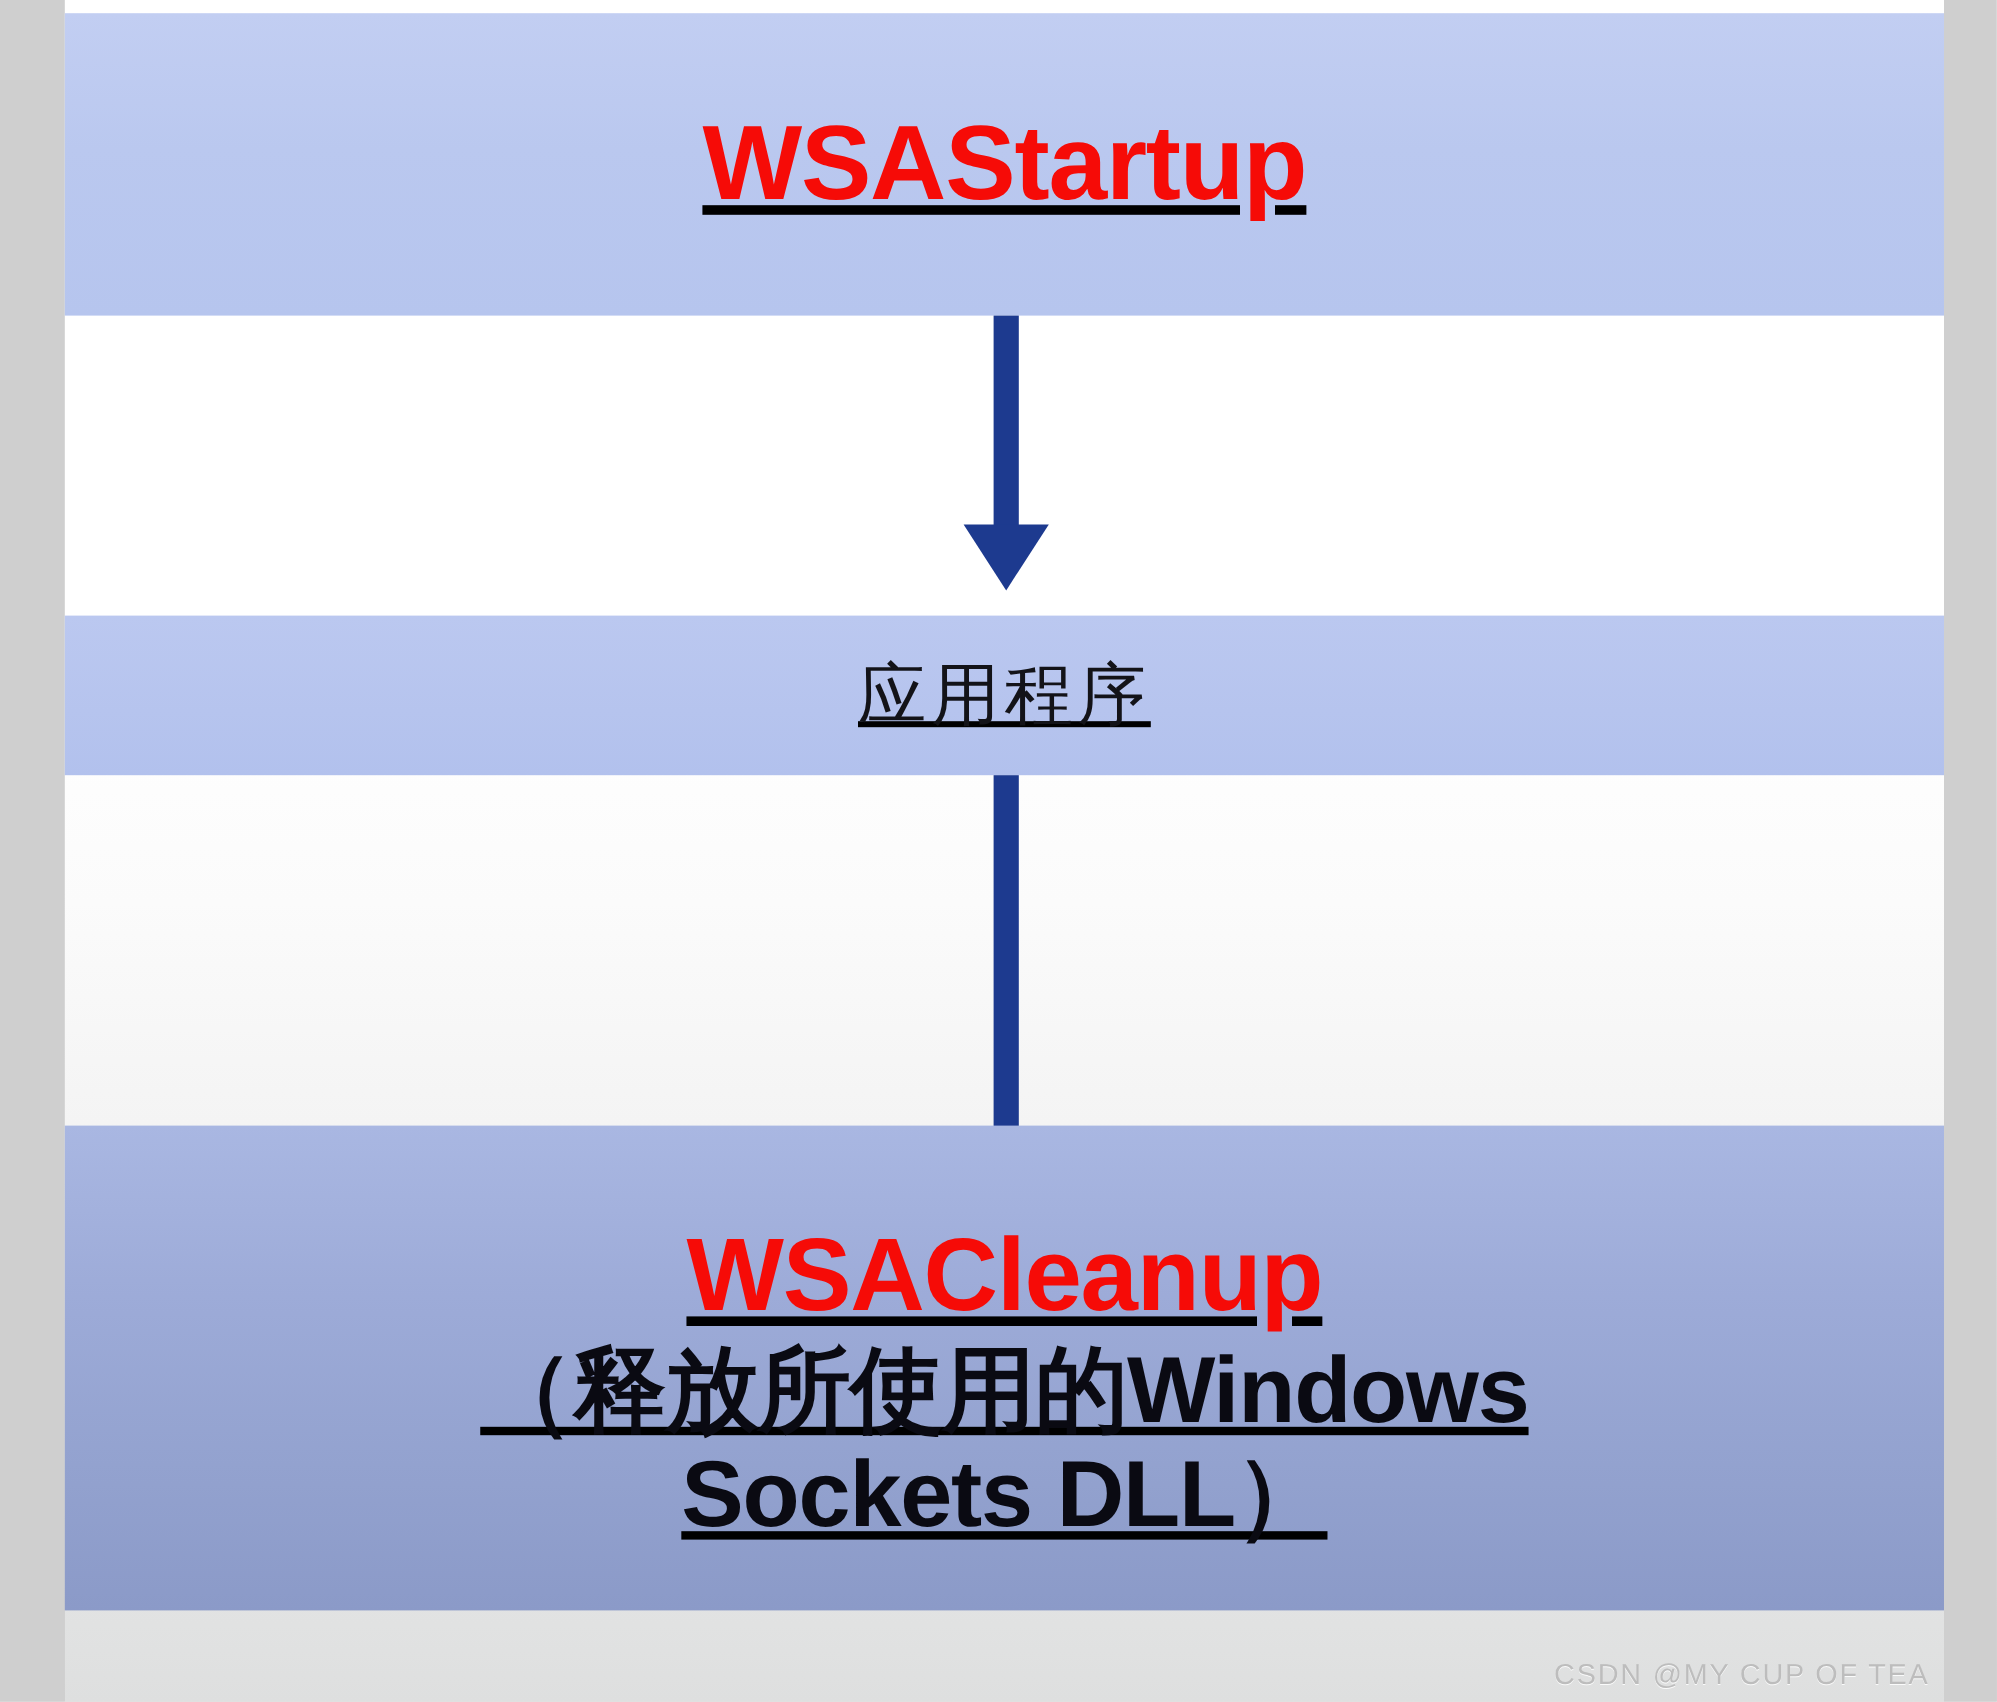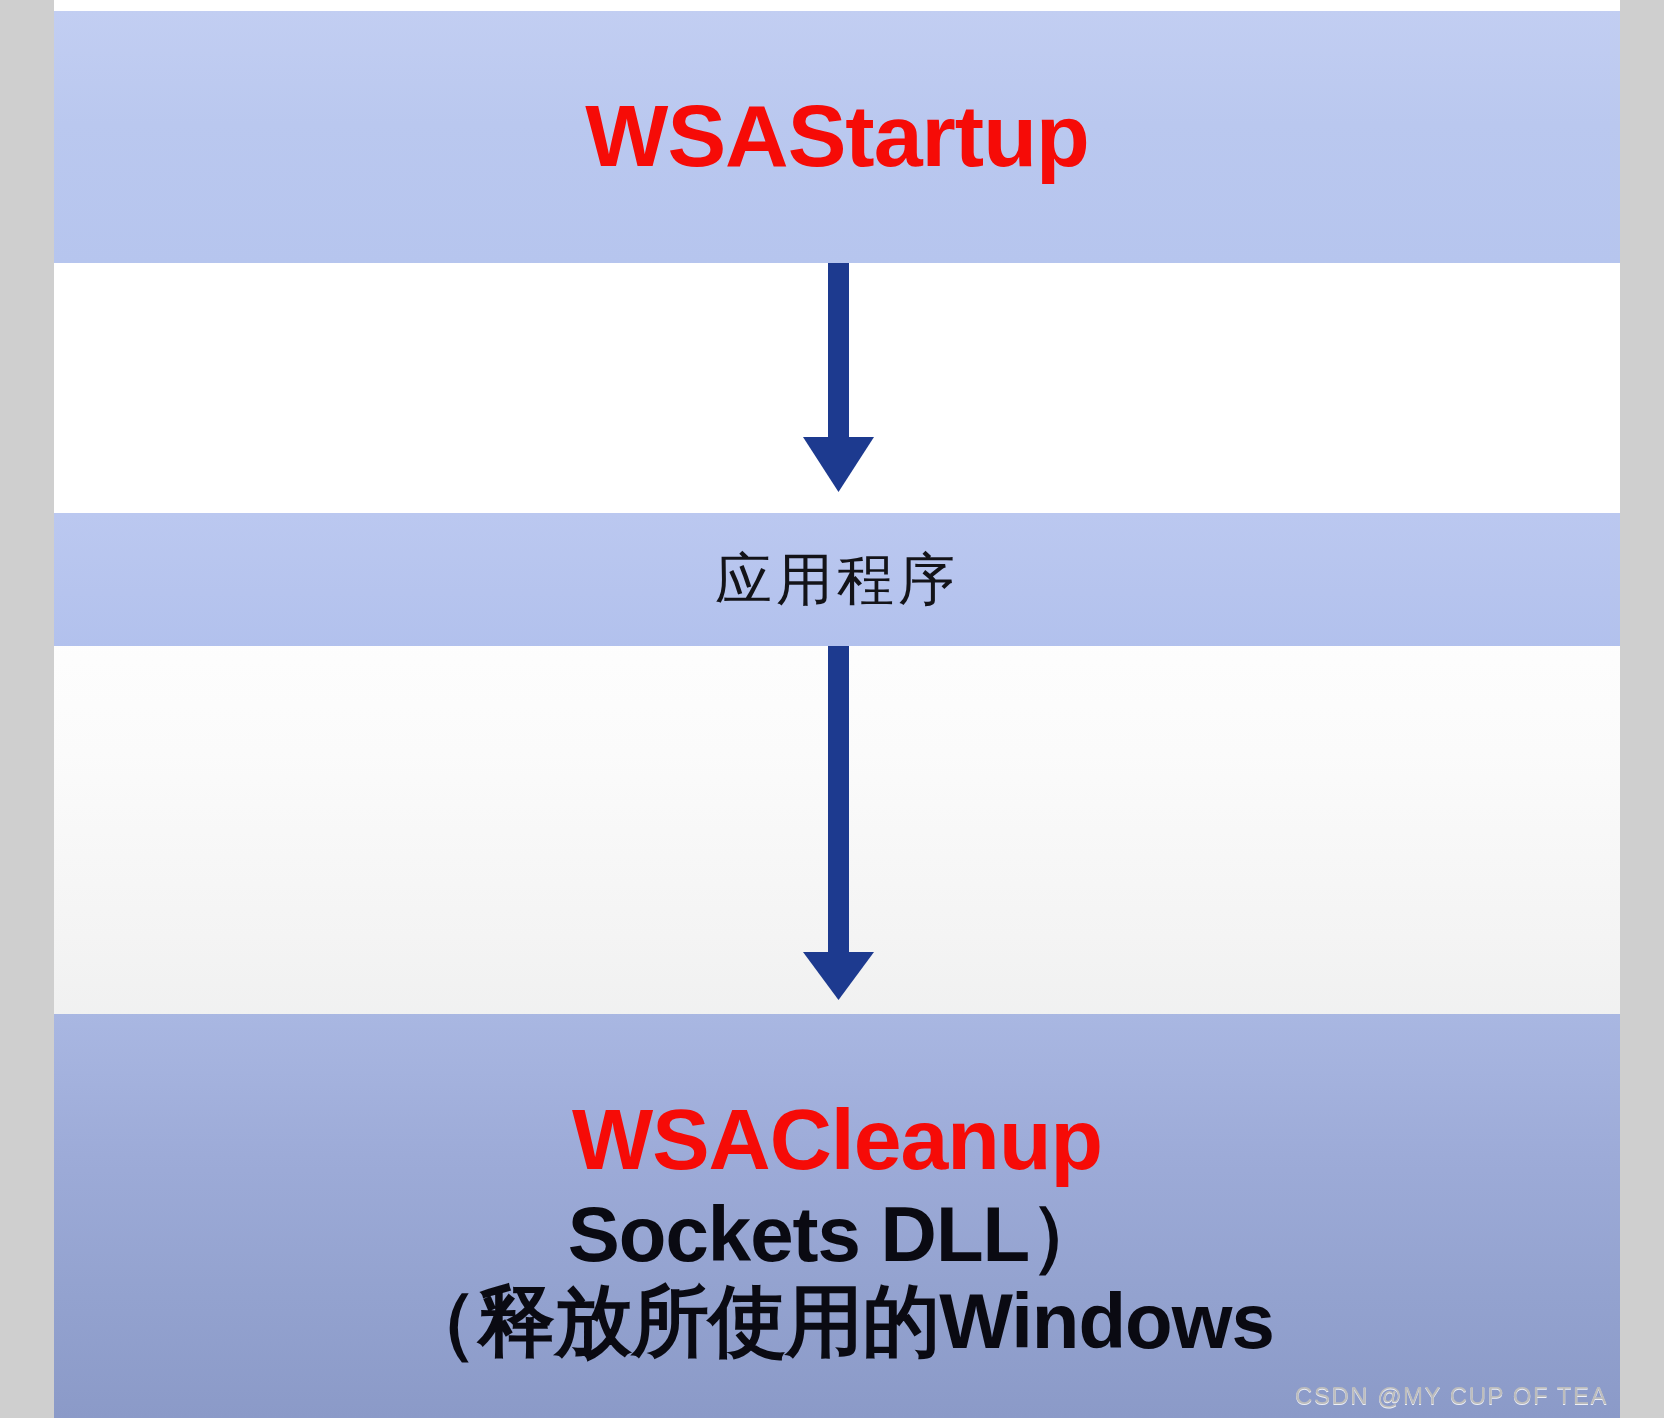--- a/index.html
+++ b/index.html
@@ -56,20 +56,21 @@
 
   .box {
     position: absolute;
     box-sizing: border-box;
     display: flex;
     flex-direction: column;
     align-items: center;
     justify-content: center;
     text-align: center;
     line-height: 1.07;
+    text-decoration: underline;
   }
 
   
   #box-startup {
     left: 54px;
     top: 11px;
     width: 1566px;
     height: 252px;
     background: linear-gradient(to bottom, #c2cef2 0%, #bac8ef 45%, #b6c5ee 100%);
   }
@@ -100,21 +101,21 @@
     color: #131318;
     font-size: 57px;
     font-weight: normal;
     letter-spacing: 4px;
     font-family: "DejaVu Serif", "Liberation Serif", serif;
   }
 
   
   #box-cleanup {
     left: 54px;
-    top: 1014px;
+    top: 938px;
     width: 1566px;
     height: 404px;
     background: linear-gradient(to bottom, #a9b7e2 0%, #9dabd8 35%, #93a2cf 70%, #8b9ac8 100%);
     padding-top: 26px;
   }
   #box-cleanup .title {
     color: #f60b07;
     font-size: 86px;
     font-weight: bold;
     letter-spacing: -1px;
@@ -177,20 +178,20 @@
   <svg class="arrow" id="arrow-2" width="1664" height="1418">
     <g>
       <rect x="828" y="646" width="21" height="312" fill="#1d3a8f"></rect>
       <polygon points="803,952 874,952 838.5,1000" fill="#1d3a8f"></polygon>
     </g>
   </svg>
 
   <div class="box" id="box-cleanup">
     <div class="title">WSACleanup</div>
     <div class="subtitle">
+      <div>（释放所使用的Windows</div>
       <div>Sockets DLL）</div>
-      <div>（释放所使用的Windows</div>
     </div>
   </div>
 
   <div id="watermark">CSDN @MY CUP OF TEA</div>
 
 </div>
 
 </body></html>

